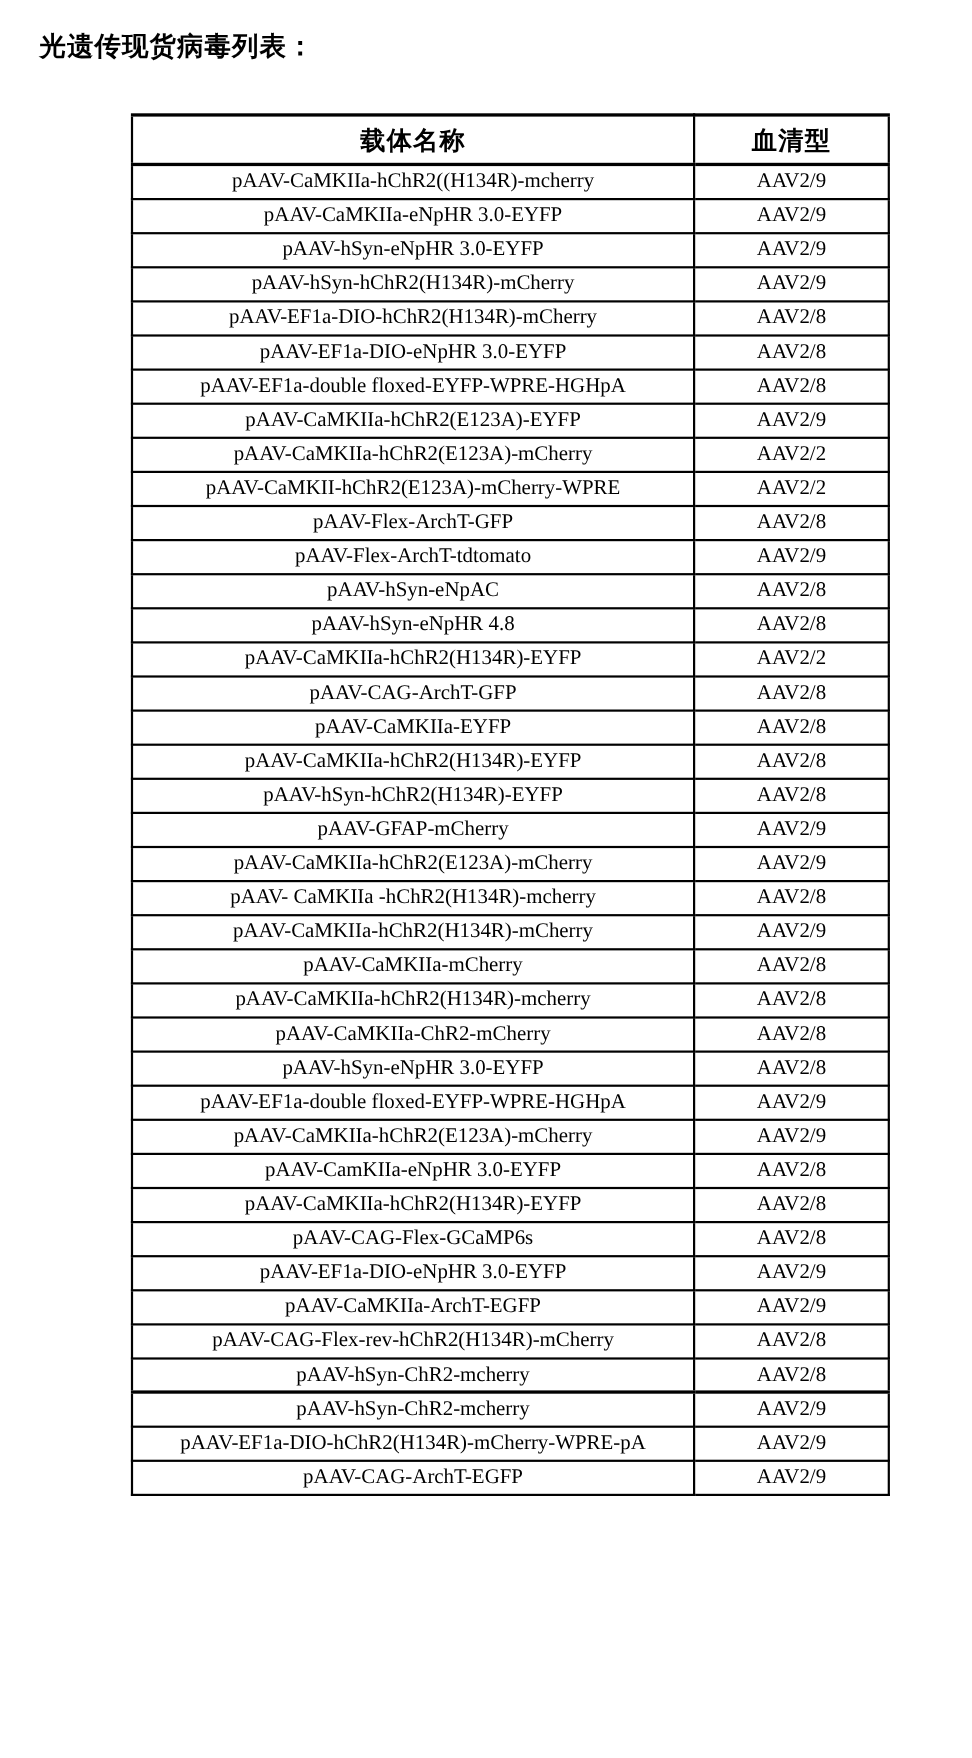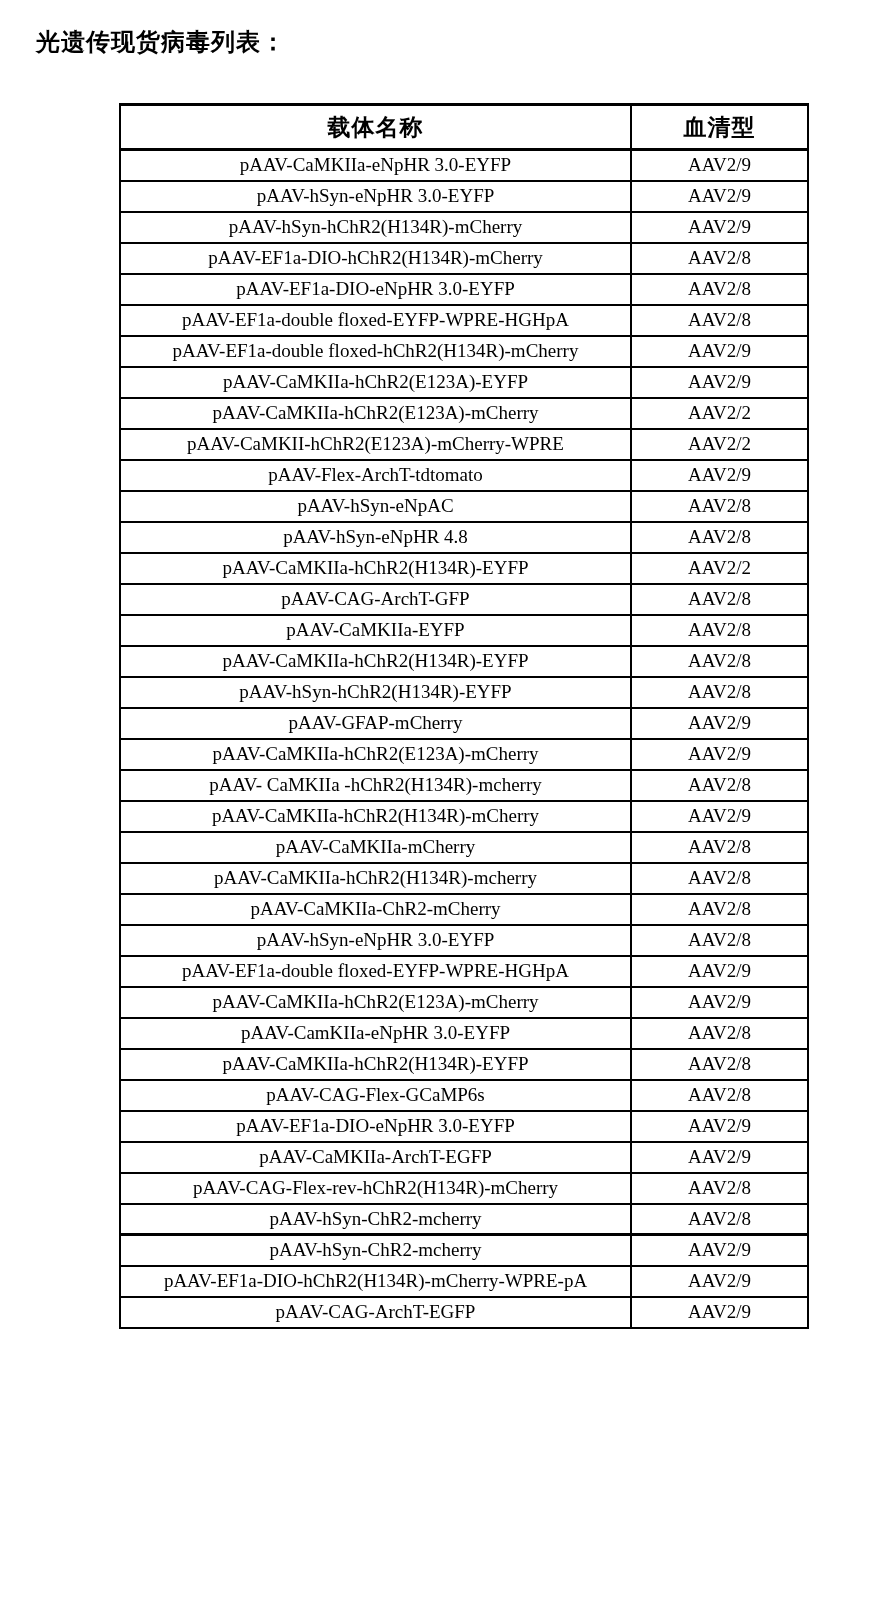--- a/index.html
+++ b/index.html
@@ -66,20 +66,24 @@
     <col class="col-serotype">
   </colgroup>
   <thead>
     <tr>
       <th>载体名称</th>
       <th>血清型</th>
     </tr>
   </thead>
   <tbody>
       <tr>
+        <td>pAAV-CaMKIIa-hChR2((H134R)-mcherry</td>
+        <td>AAV2/9</td>
+      </tr>
+      <tr>
         <td>pAAV-CaMKIIa-eNpHR 3.0-EYFP</td>
         <td>AAV2/9</td>
       </tr>
       <tr>
         <td>pAAV-hSyn-eNpHR 3.0-EYFP</td>
         <td>AAV2/9</td>
       </tr>
       <tr>
         <td>pAAV-hSyn-hChR2(H134R)-mCherry</td>
         <td>AAV2/9</td>
@@ -88,36 +92,36 @@
         <td>pAAV-EF1a-DIO-hChR2(H134R)-mCherry</td>
         <td>AAV2/8</td>
       </tr>
       <tr>
         <td>pAAV-EF1a-DIO-eNpHR 3.0-EYFP</td>
         <td>AAV2/8</td>
       </tr>
       <tr>
         <td>pAAV-EF1a-double floxed-EYFP-WPRE-HGHpA</td>
         <td>AAV2/8</td>
-      </tr>
-      <tr>
-        <td>pAAV-EF1a-double floxed-hChR2(H134R)-mCherry</td>
-        <td>AAV2/9</td>
       </tr>
       <tr>
         <td>pAAV-CaMKIIa-hChR2(E123A)-EYFP</td>
         <td>AAV2/9</td>
       </tr>
       <tr>
         <td>pAAV-CaMKIIa-hChR2(E123A)-mCherry</td>
         <td>AAV2/2</td>
       </tr>
       <tr>
         <td>pAAV-CaMKII-hChR2(E123A)-mCherry-WPRE</td>
         <td>AAV2/2</td>
+      </tr>
+      <tr>
+        <td>pAAV-Flex-ArchT-GFP</td>
+        <td>AAV2/8</td>
       </tr>
       <tr>
         <td>pAAV-Flex-ArchT-tdtomato</td>
         <td>AAV2/9</td>
       </tr>
       <tr>
         <td>pAAV-hSyn-eNpAC</td>
         <td>AAV2/8</td>
       </tr>
       <tr>

